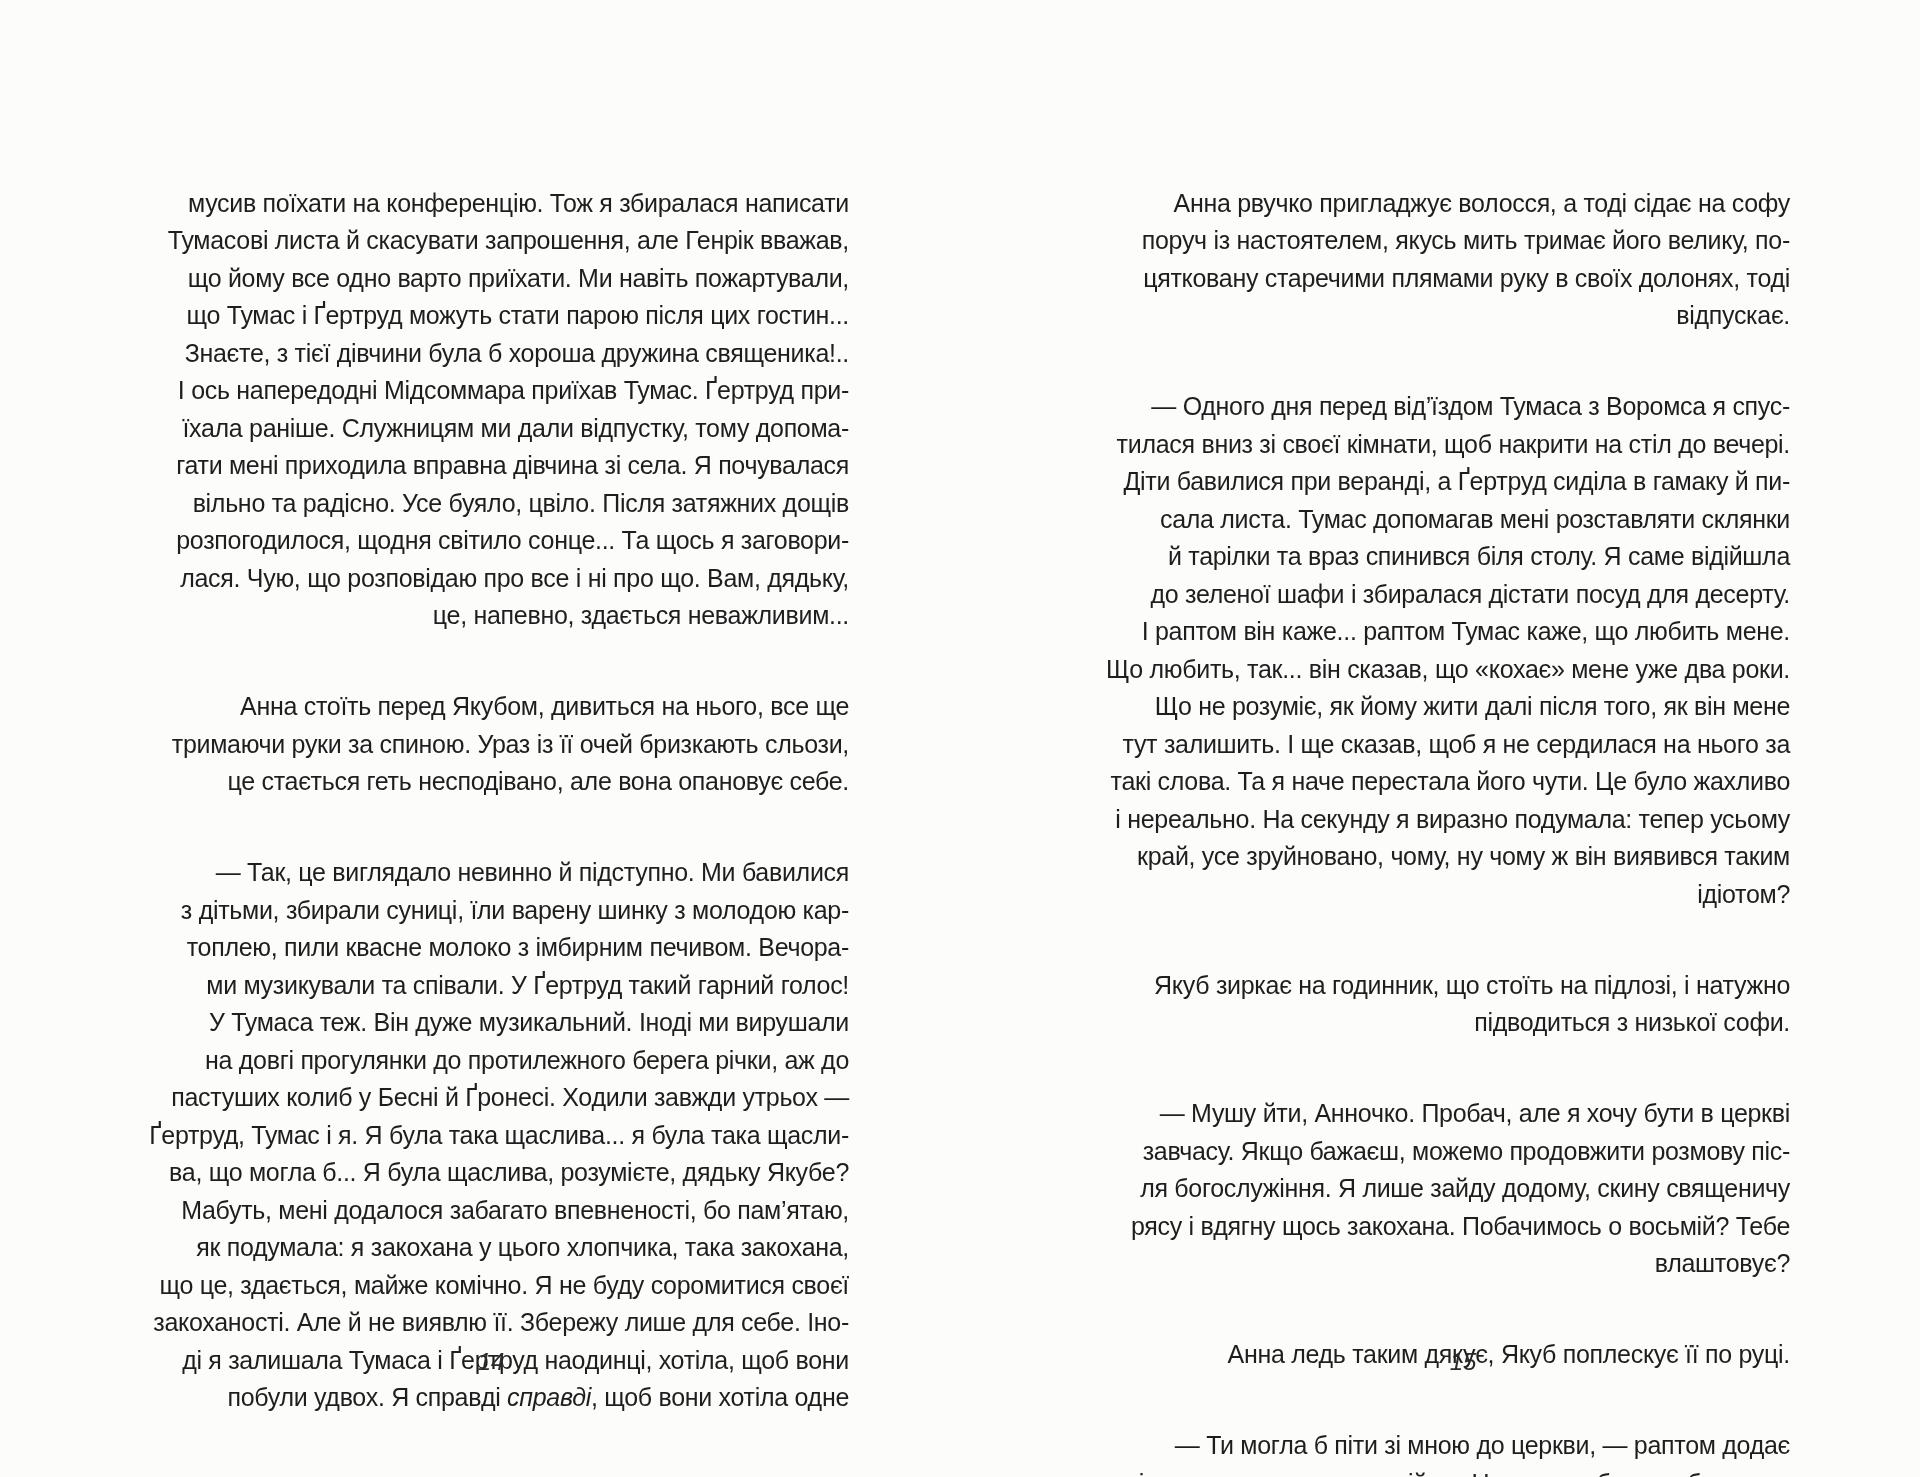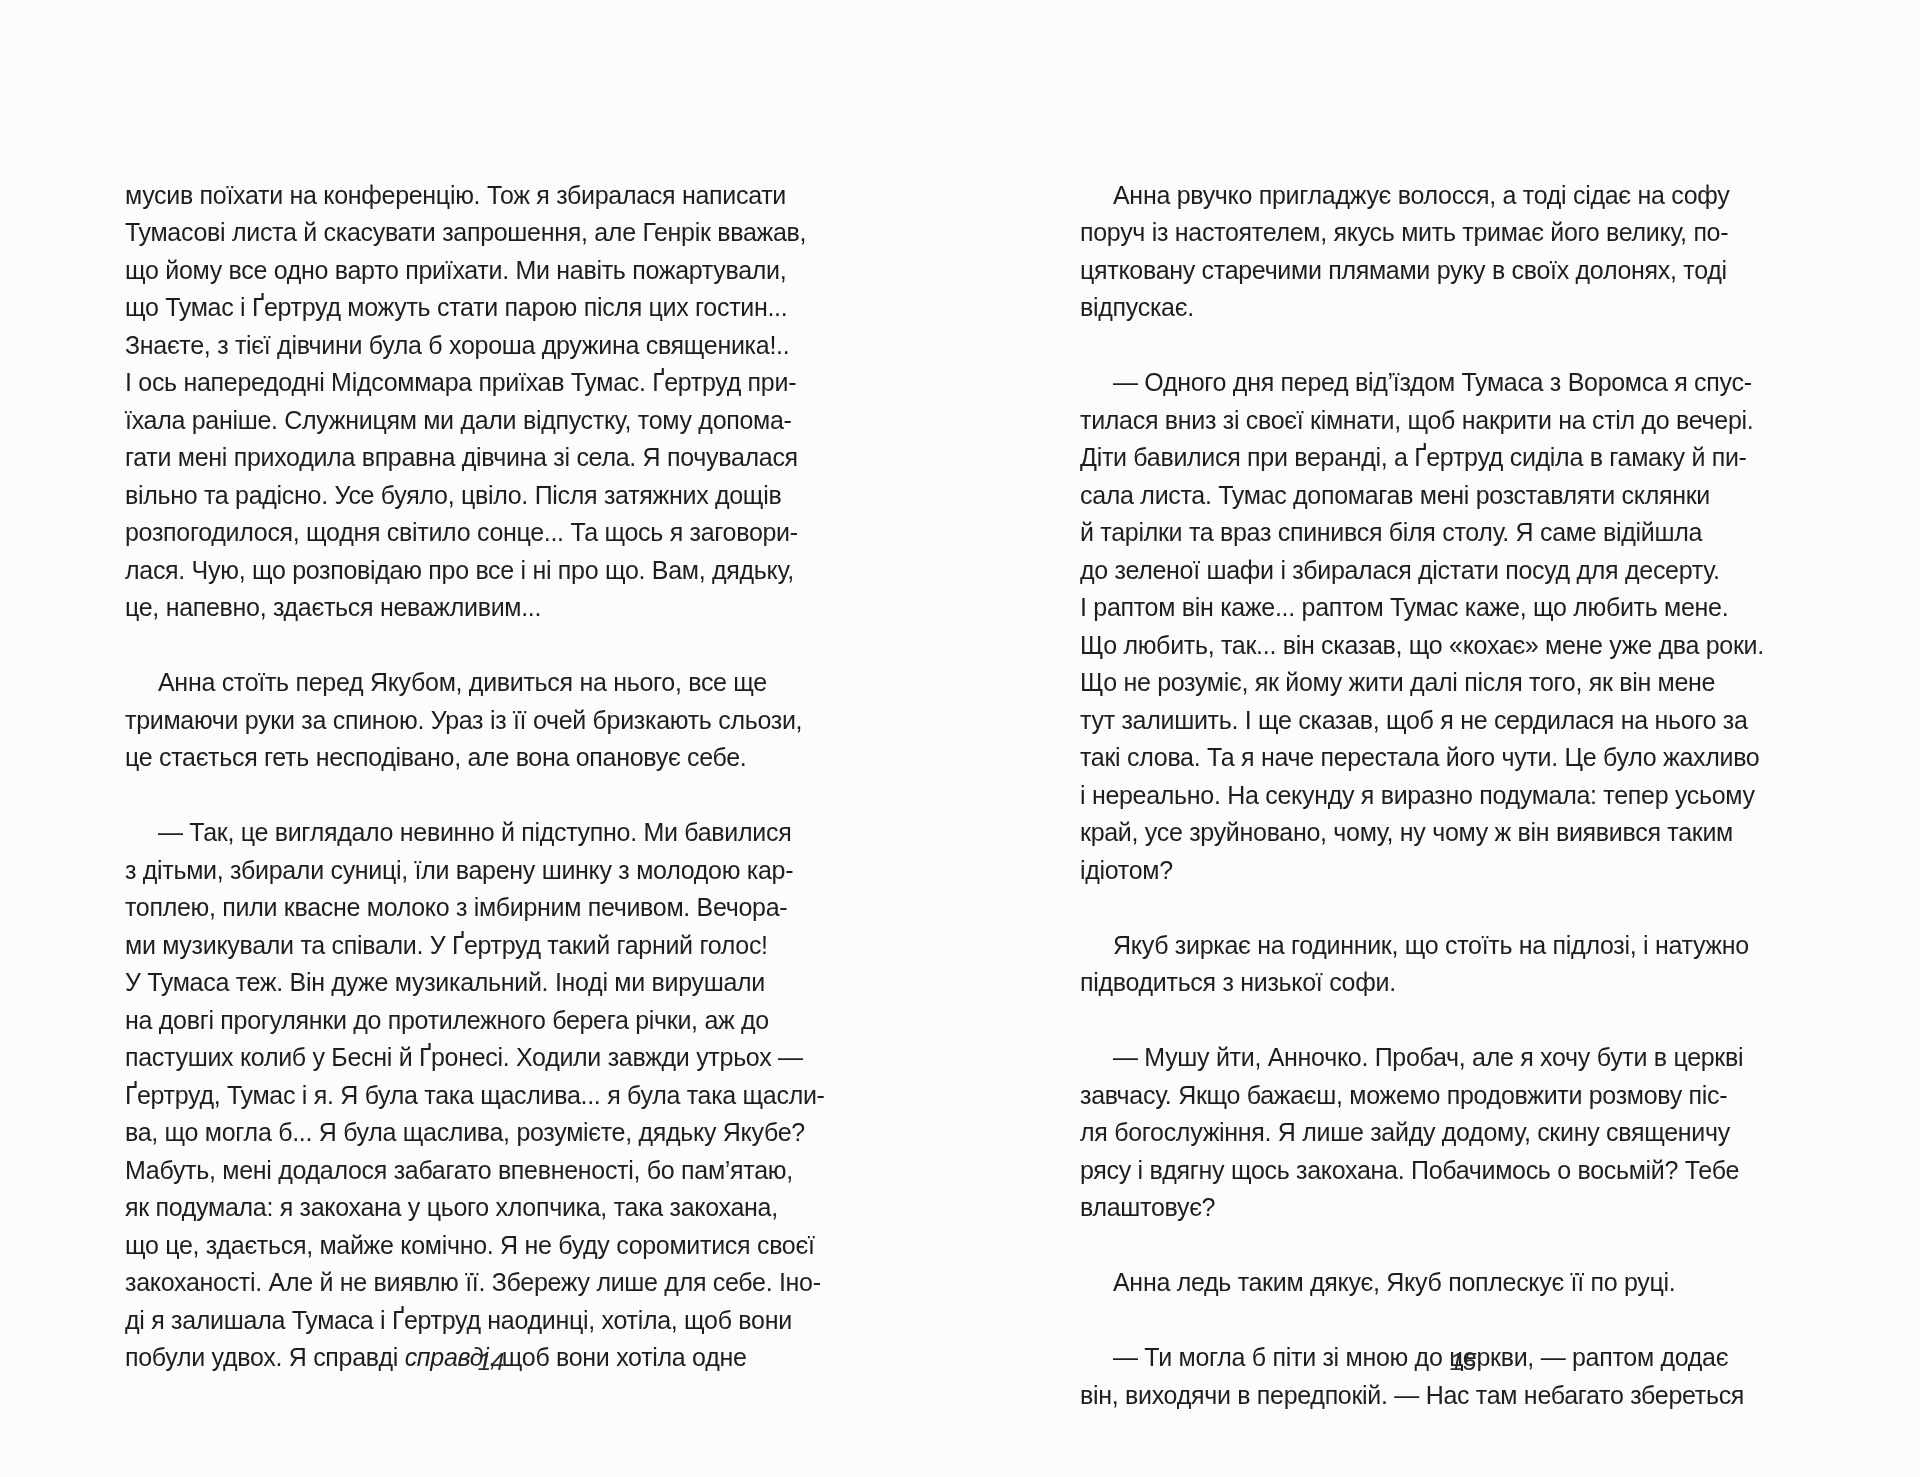--- a/index.html
+++ b/index.html
@@ -18,22 +18,23 @@
     position: absolute;
     top: 139px;
     color: #1e1e1e;
     font-size: 25px;
     line-height: 37.5px;
     letter-spacing: -0.3px;
     white-space: pre-line;
     text-align: left;
   }
   .text-col p {
-    margin: 0;
+    margin: 8px;
     padding: 0;
+    text-align: right;
   }
   .text-col p.indent {
     text-indent: 33px;
   }
   #left-col {
     left: 125px;
     width: 732px;
   }
   #right-col {
     left: 1080px;

